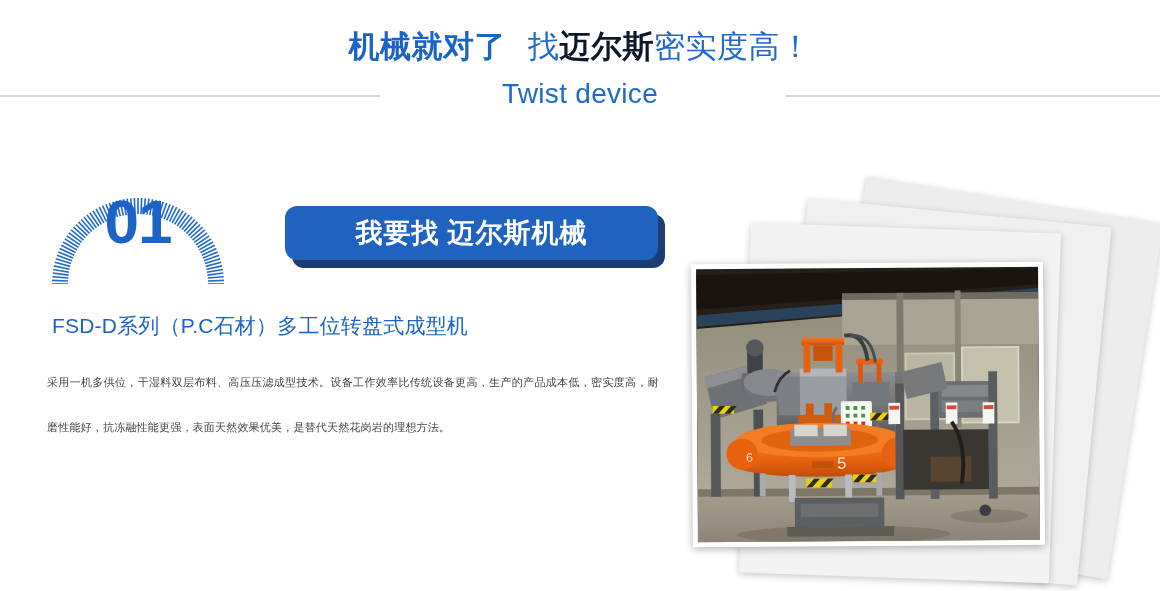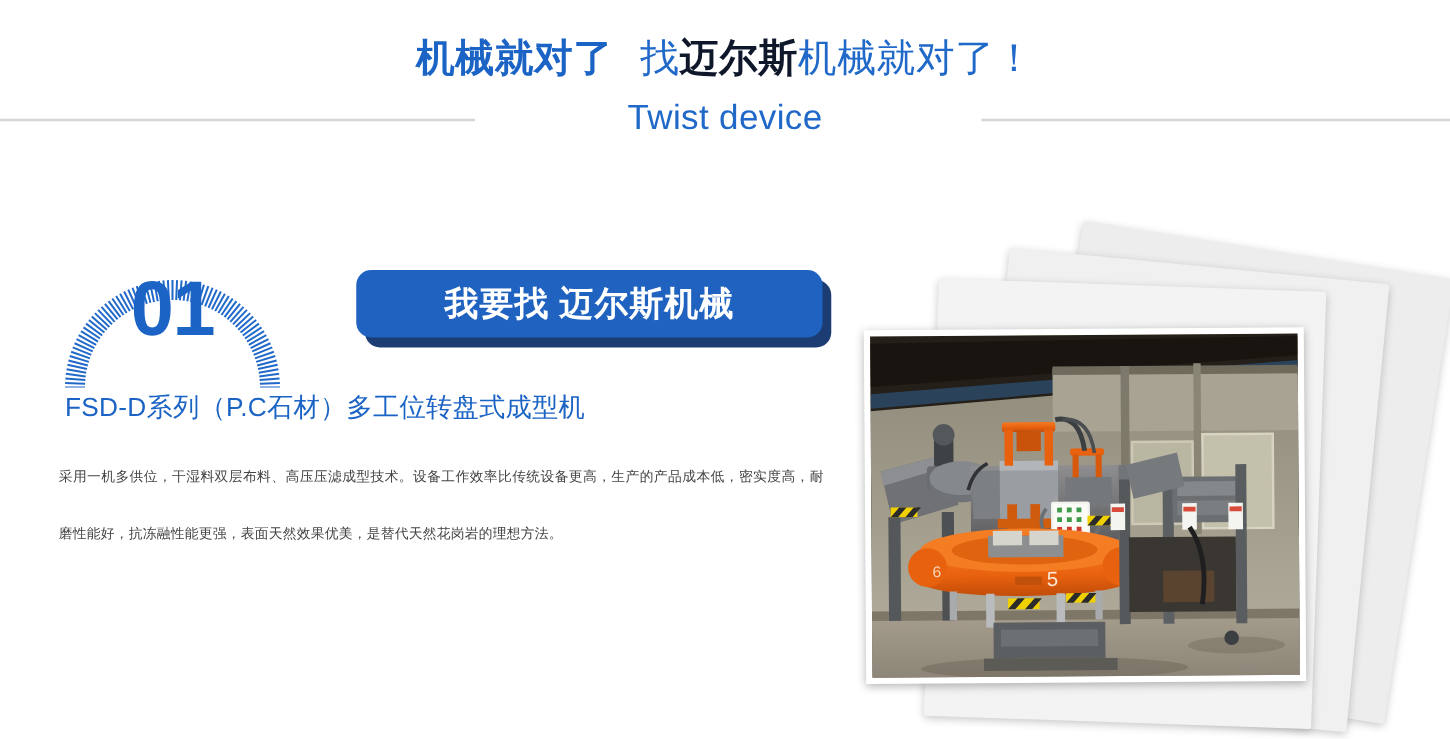--- a/index.html
+++ b/index.html
@@ -83,21 +83,21 @@
     left: 0;
     top: 120px;
     width: 690px;
     height: 471px;
   }
 
   
   .badge {
     position: absolute;
     left: 50px;
-    top: 66px;
+    top: 40px;
     width: 176px;
     height: 124px;
   }
   .badge svg {
     position: absolute;
     left: 0;
     top: 0;
   }
   .badge-num {
     position: absolute;
@@ -109,21 +109,21 @@
     font-weight: bold;
     color: #1b63c4;
     letter-spacing: -1px;
     line-height: 72px;
   }
 
   
   .banner-wrap {
     position: absolute;
     left: 285px;
-    top: 96px;
+    top: 86px;
     width: 380px;
     height: 62px;
   }
   .banner-shadow {
     position: absolute;
     left: 7px;
     top: 8px;
     width: 373px;
     height: 54px;
     background: #1b3d73;
@@ -240,21 +240,21 @@
     width: 100%;
     height: 100%;
   }
 </style>
 </head>
 <body>
 
 <div class="header">
 
   <div class="header-title">
-    <span class="ht-blue-bold">机械就对了</span><span class="ht-gap"></span><span class="ht-blue">找</span><span class="ht-black-bold">迈尔斯</span><span class="ht-blue">机械就对了！</span>
+    <span class="ht-blue-bold">机械就对了</span><span class="ht-gap"></span><span class="ht-blue">找</span><span class="ht-black-bold">迈尔斯</span><span class="ht-blue">密实度高！</span>
   </div>
 
   <div class="header-sub">Twist device</div>
 
   <div class="rule rule-left"></div>
   <div class="rule rule-right"></div>
 </div>
 
 <div class="left-col">
 

